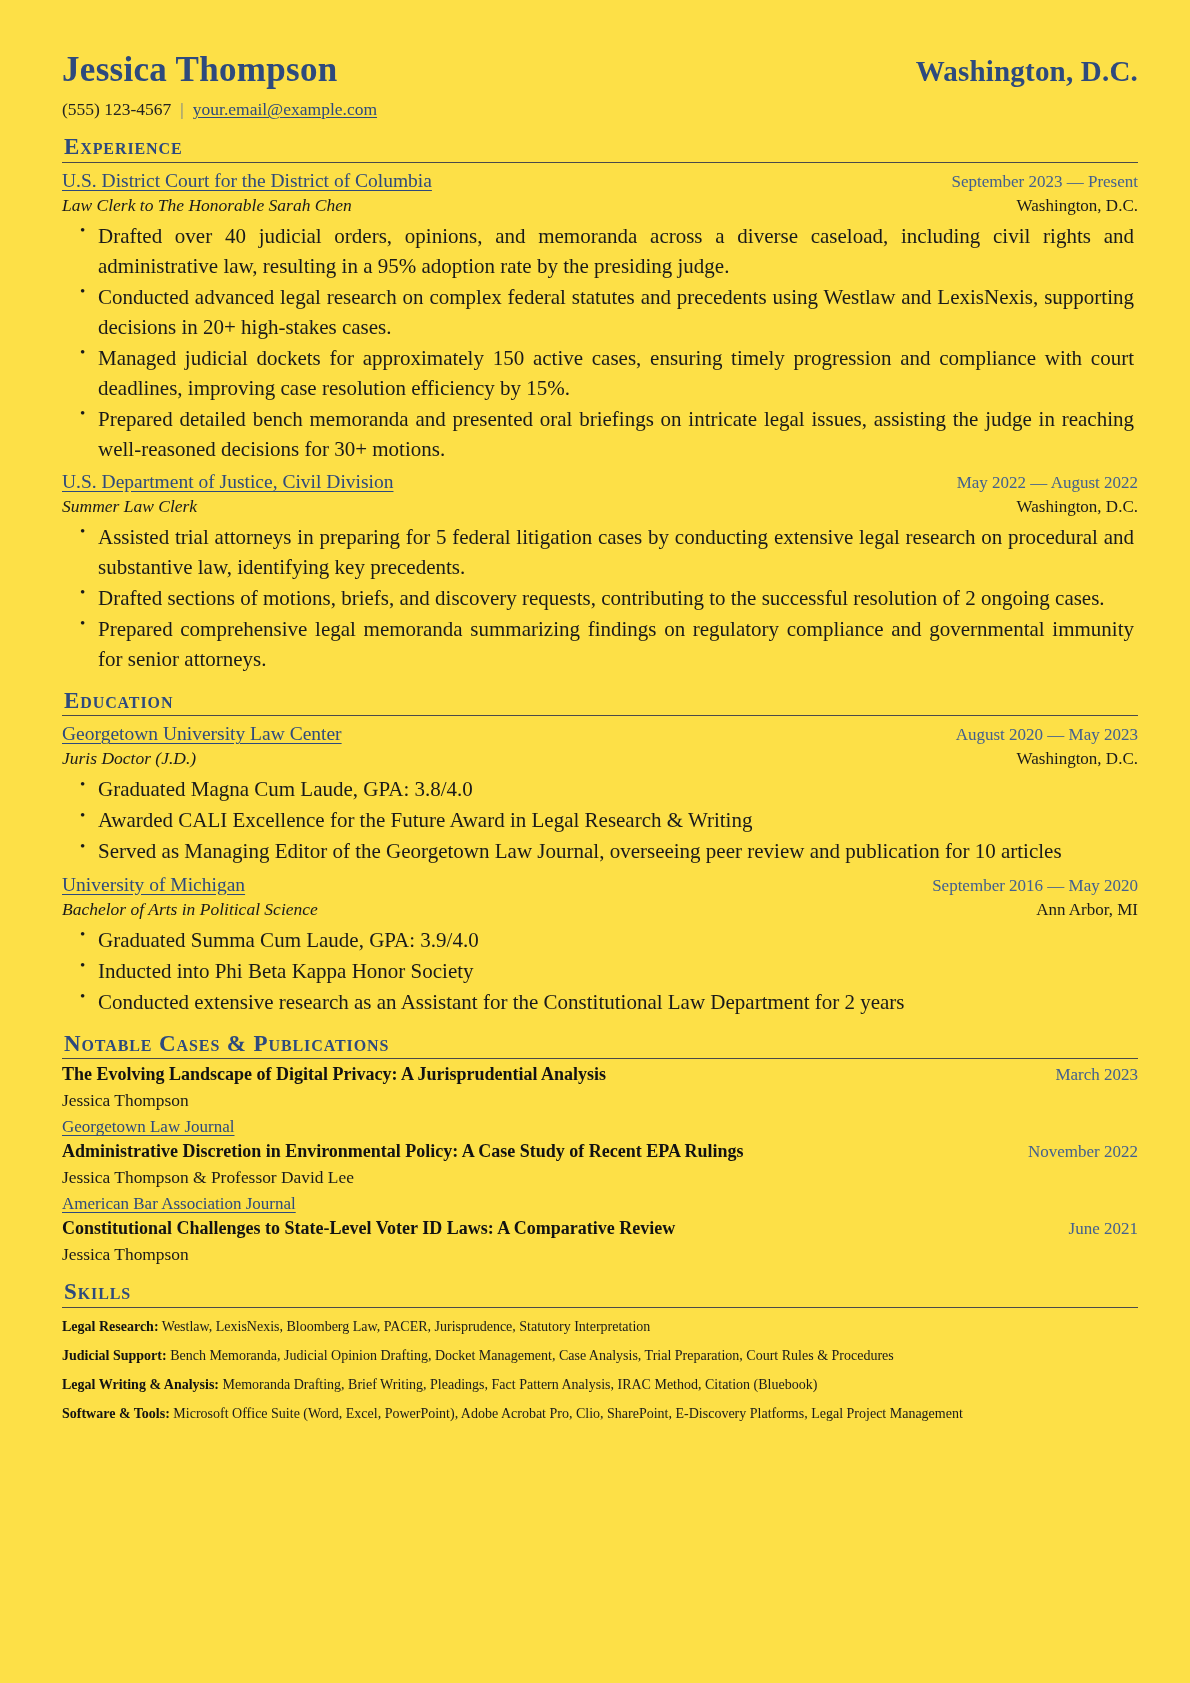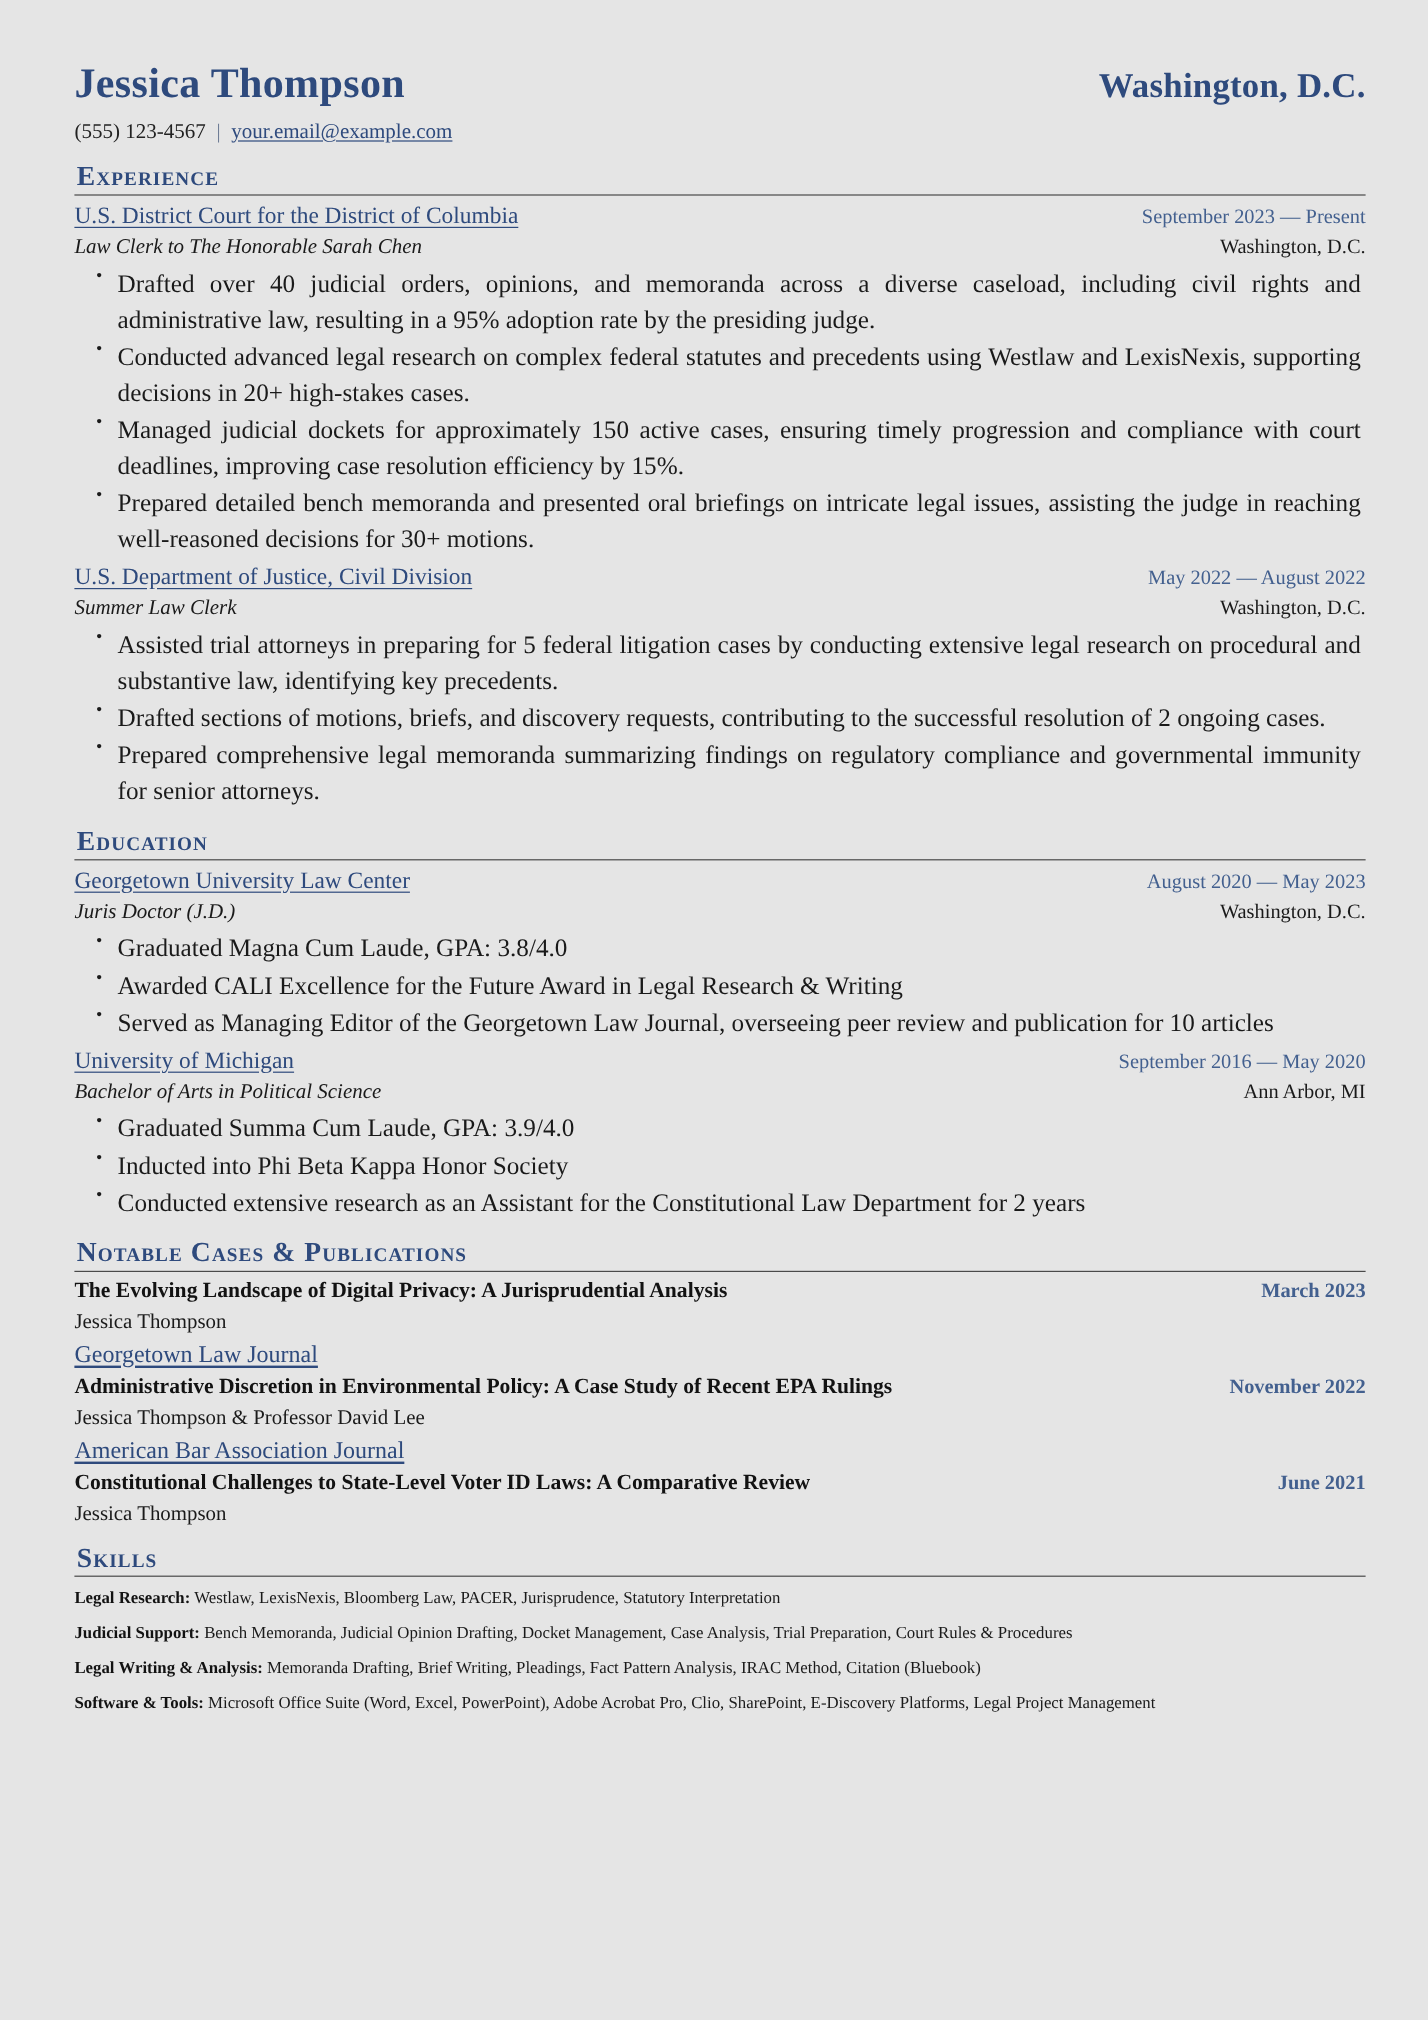--- a/index.html
+++ b/index.html
@@ -8,21 +8,21 @@
     background: #ffffff;
   }
   body {
     font-family: "Liberation Serif", "DejaVu Serif", serif;
     color: #1a1a1a;
   }
   .page {
     width: 1190px;
     min-height: 1683px;
     margin: 0 auto;
-    background: #e5e5e5;
+    background: #fde047;
     box-sizing: border-box;
     padding: 44px 52px 30px 62px;
     position: relative;
   }
 
   
   .header-top {
     display: flex;
     align-items: baseline;
     justify-content: space-between;
@@ -156,29 +156,28 @@
   }
   .pub-title {
     font-size: 18px;
     font-weight: bold;
     color: #121212;
   }
   .pub-date {
     font-size: 17px;
     color: #43608f;
     white-space: nowrap;
-    font-weight: bold;
   }
   .pub-authors {
     font-size: 17.4px;
     color: #1a1a1a;
     margin-top: 5px;
   }
   .pub-journal {
-    font-size: 20px;
+    font-size: 17px;
     color: #2e4a7d;
     text-decoration: underline;
     text-underline-offset: 2.5px;
     margin-top: 6px;
     display: inline-block;
   }
 
   
   .skill-row {
     font-size: 14px;

